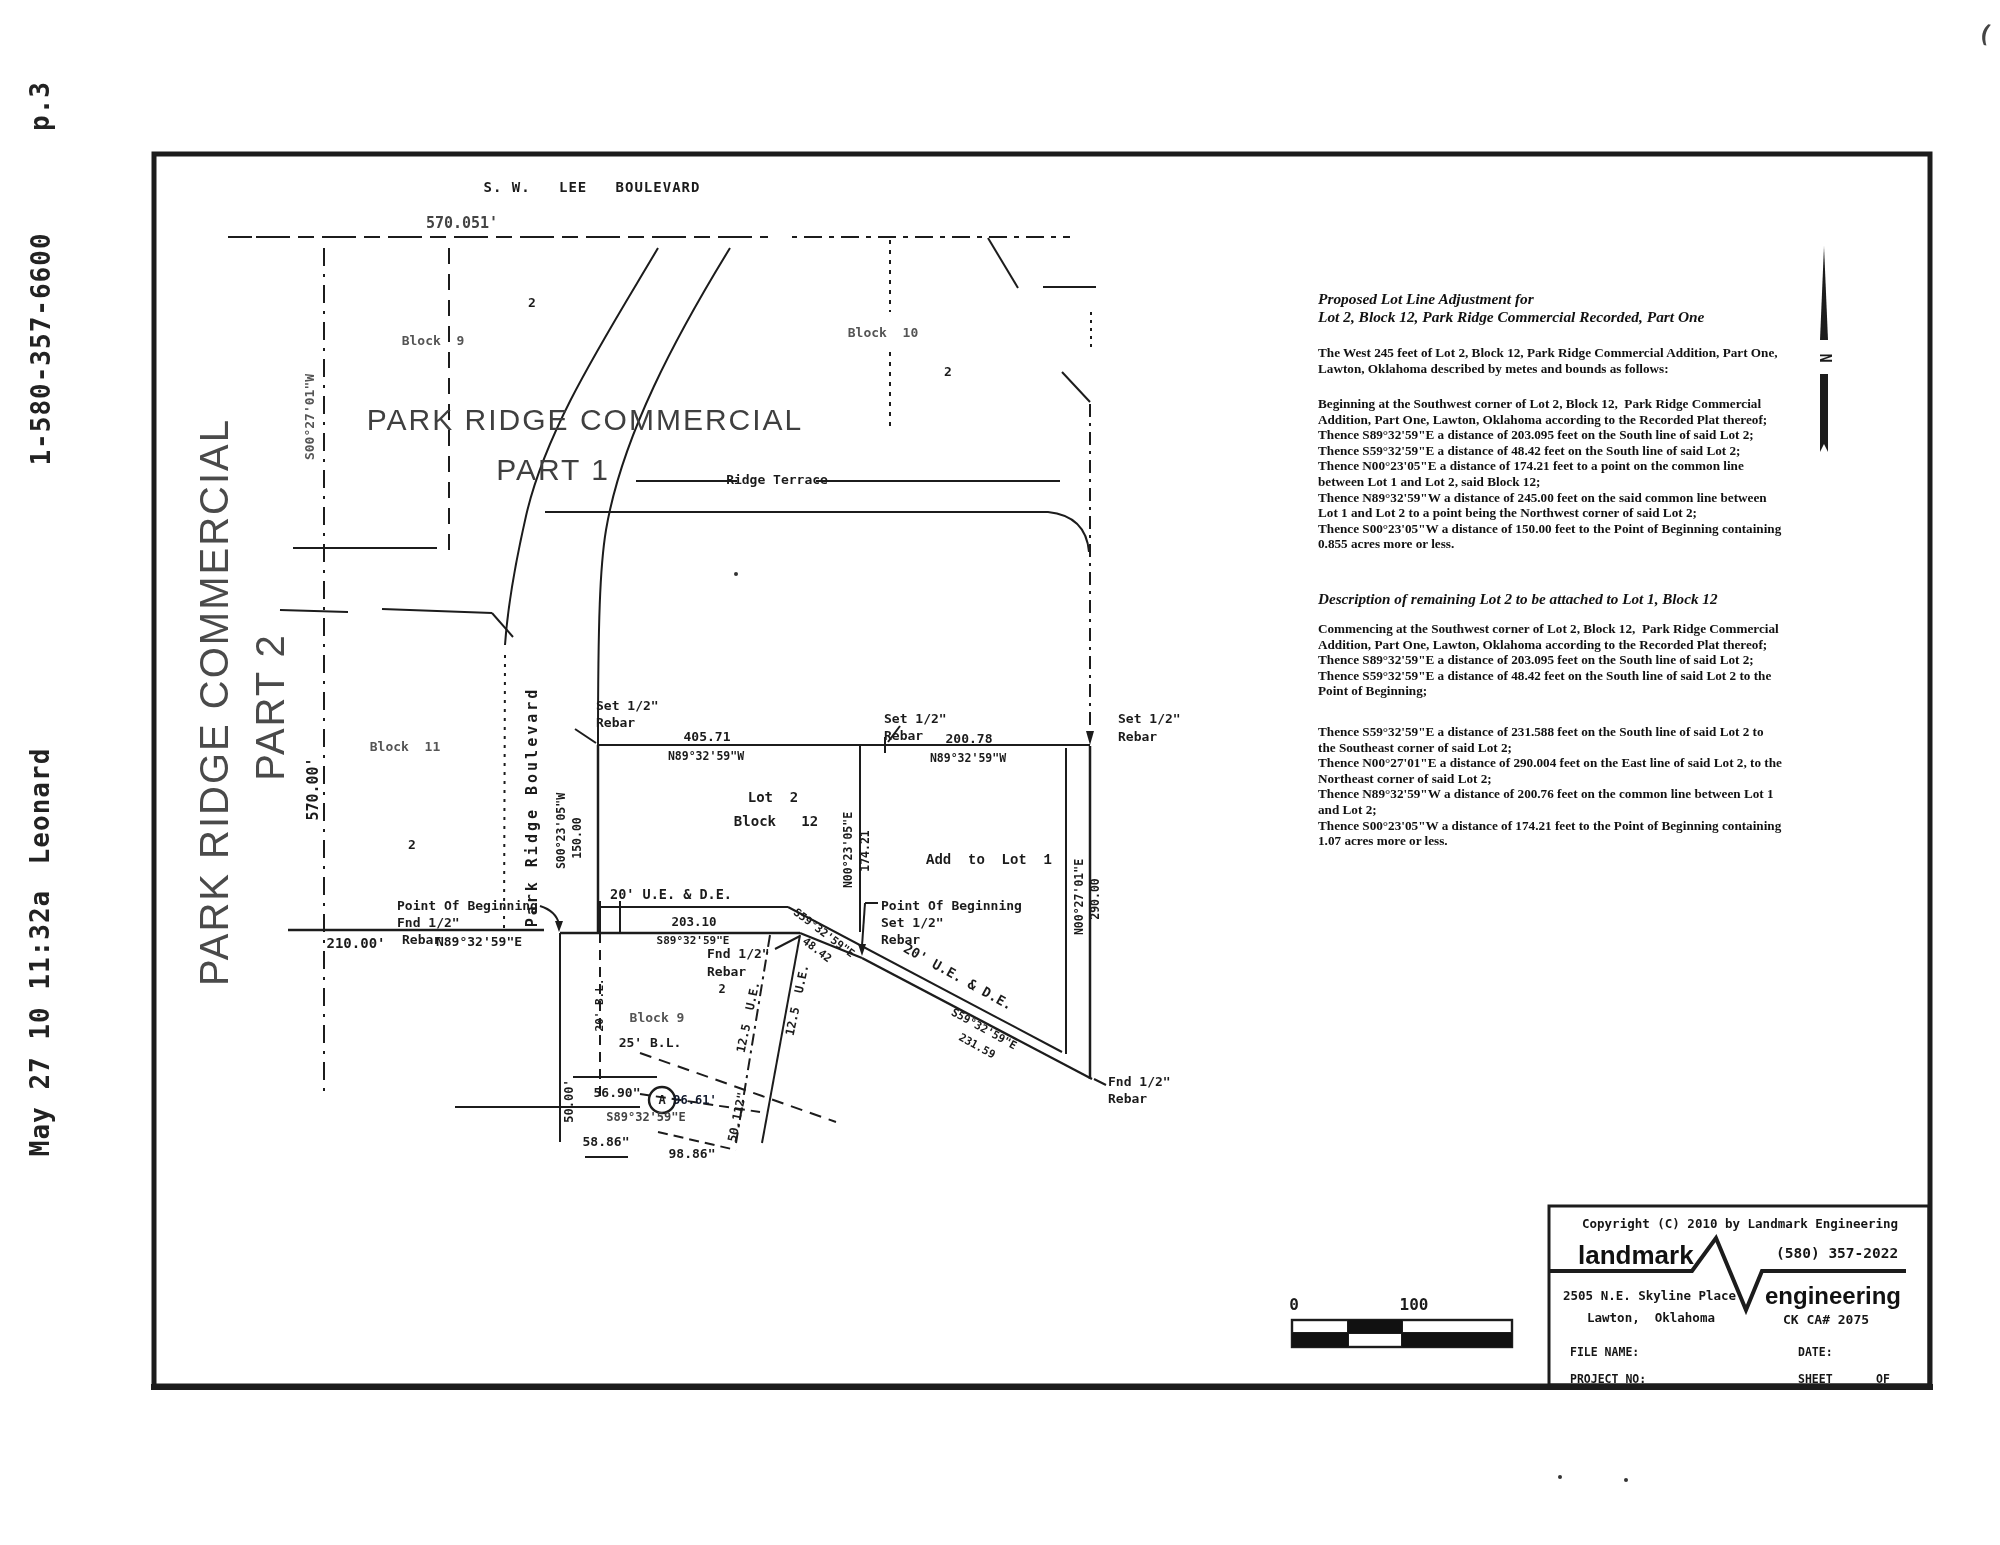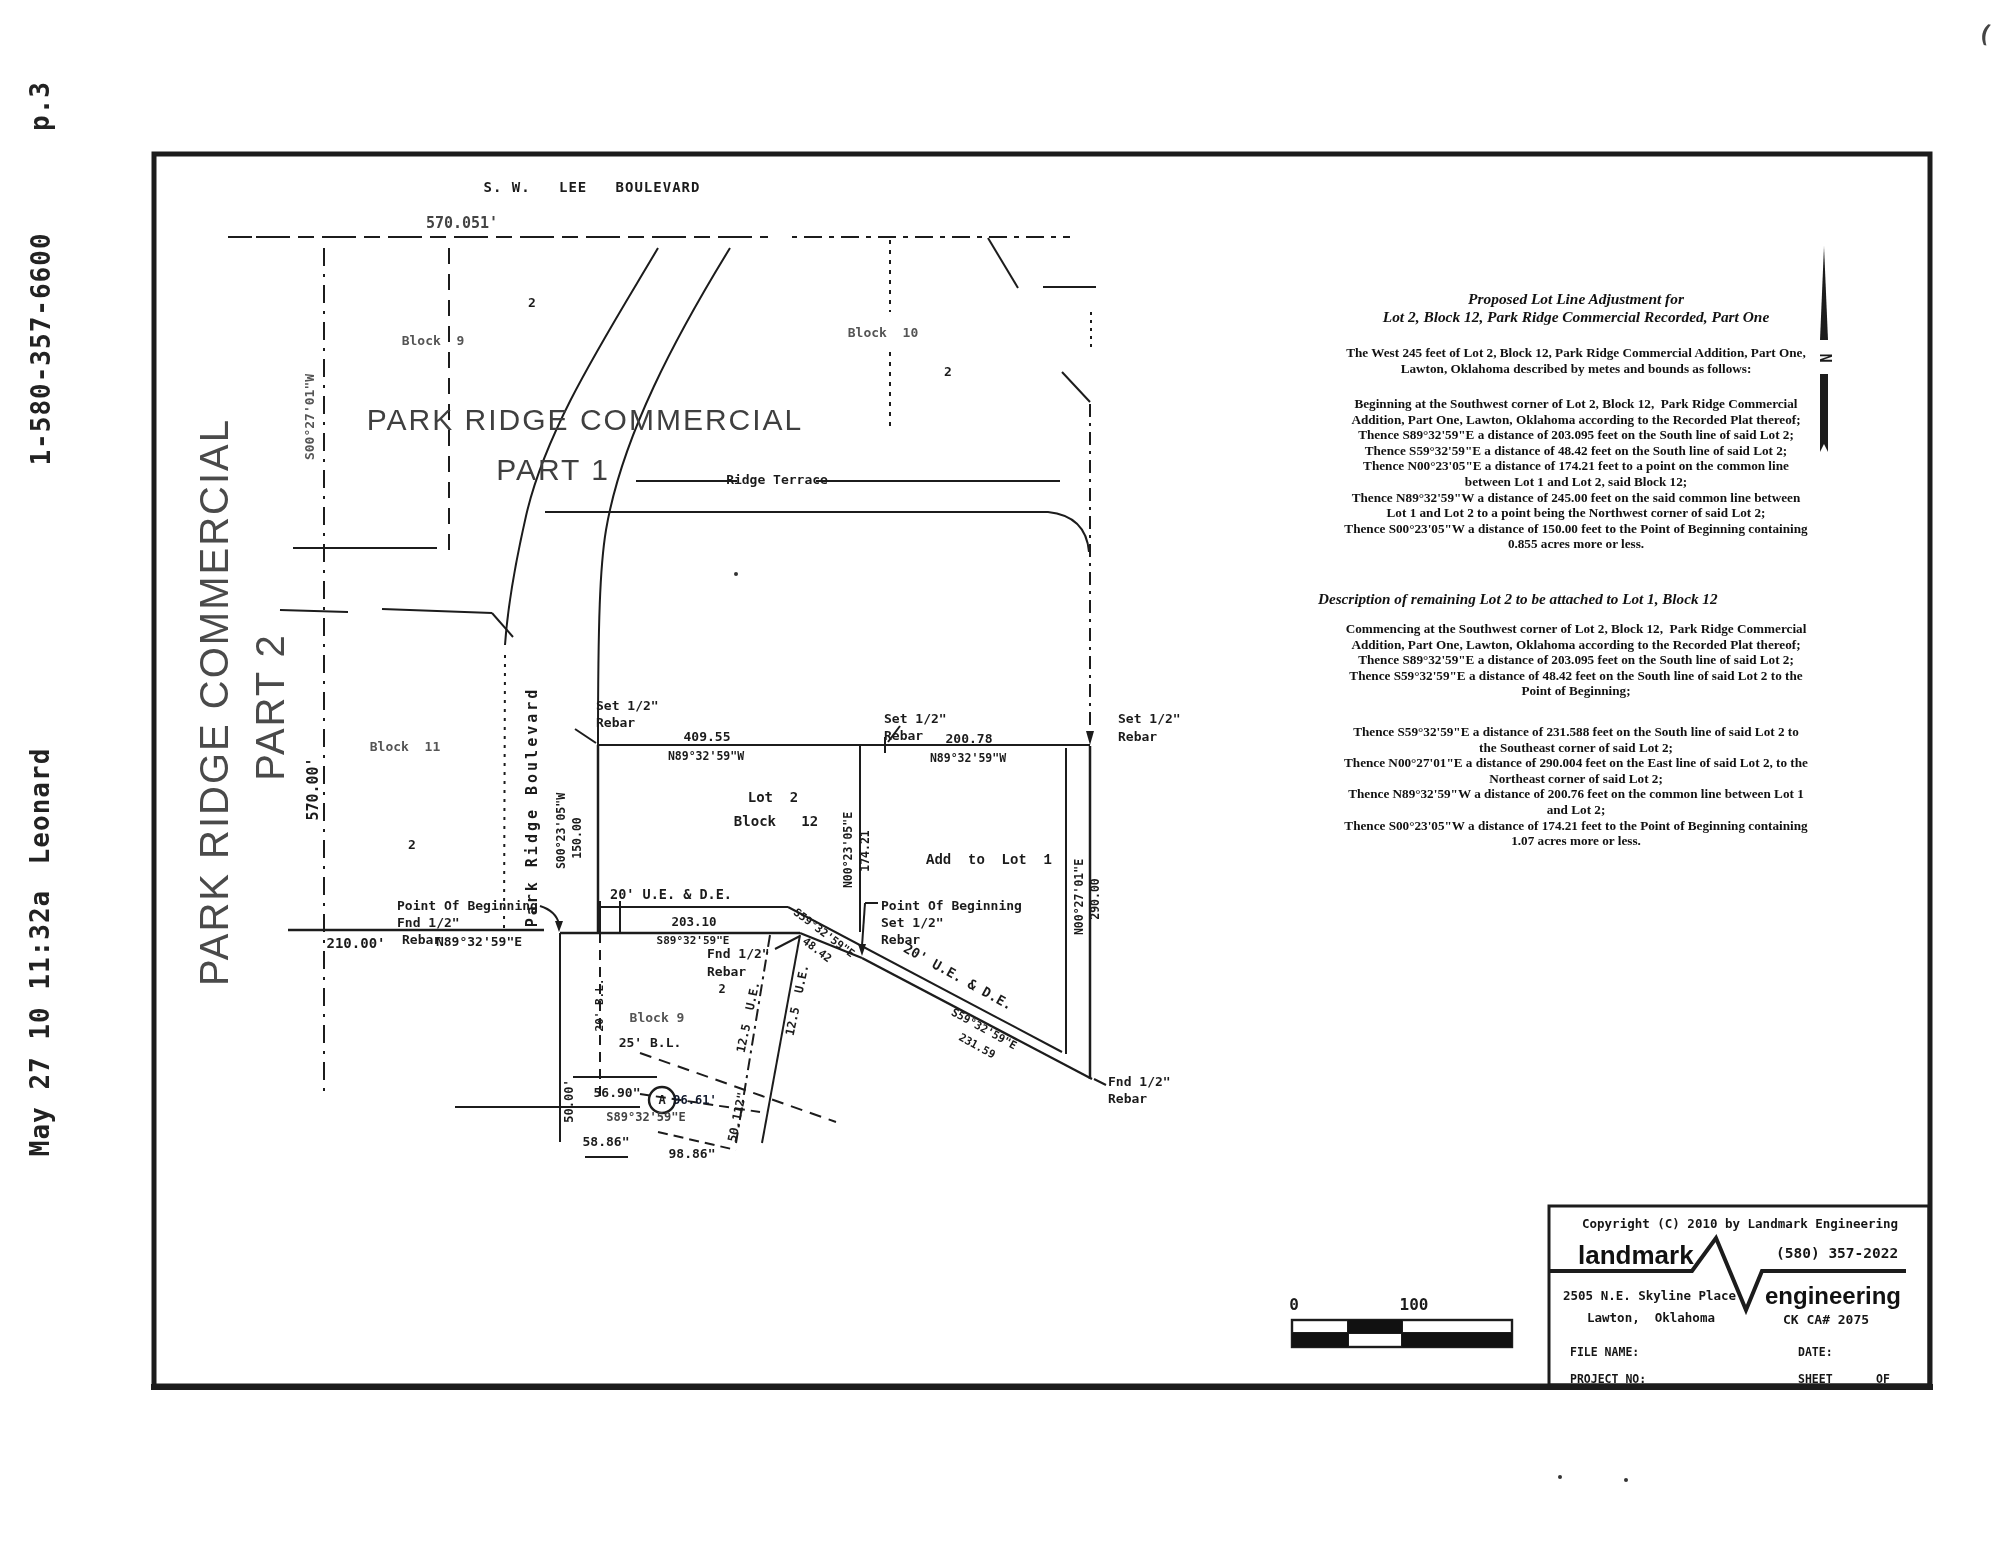--- a/index.html
+++ b/index.html
@@ -14,21 +14,21 @@
   .big { font-family:"Liberation Sans", sans-serif; font-weight:400;
          color:#3f3f3f; letter-spacing:2px; }
   .faded { color:#555; }
   
   .fax { position:absolute; font-family:"DejaVu Sans Mono", monospace;
          font-weight:bold; color:#222; font-size:26px; white-space:pre;
          letter-spacing:1px; }
   
   .desc { position:absolute; left:1318px; width:516px;
           font-family:"Liberation Serif", serif; font-weight:bold; color:#121212; }
-  .desc .ln { font-size:13.2px; line-height:15.6px; white-space:pre;text-align:center; }
+  .desc .ln { font-size:13.2px; line-height:15.6px; white-space:pre; }
   .desc-title .ln { font-style:italic; font-size:15.4px; line-height:18px; }
   .h2 { font-style:italic; font-size:15.2px; white-space:pre; }
   
   .tb { position:absolute; font-family:"DejaVu Sans Mono", monospace;
         font-weight:bold; color:#161616; white-space:pre; line-height:1; }
   .logo { font-family:"Liberation Sans", sans-serif; font-weight:bold; color:#111; }
 </style>
 </head>
 <body>
 
@@ -153,21 +153,21 @@
 <div class="L big" style="left:270px;top:707px;font-size:40px;color:#4a4a4a;transform:translate(-50%,-50%) rotate(-90deg);">PART 2</div>
 <div class="L" style="left:313px;top:789px;font-size:15px;transform:translate(-50%,-50%) rotate(-90deg);">570.00'</div>
 <div class="L faded" style="left:405px;top:746px;font-size:13px;transform:translate(-50%,-50%);">Block  11</div>
 <div class="L" style="left:412px;top:844px;font-size:13px;transform:translate(-50%,-50%);">2</div>
 <div class="L" style="left:532px;top:807px;font-size:15px;letter-spacing:3px;transform:translate(-50%,-50%) rotate(-90deg);">Park Ridge Boulevard</div>
 <div class="L" style="left:562px;top:831px;font-size:11.5px;transform:translate(-50%,-50%) rotate(-90deg);">S00°23'05"W</div>
 <div class="L" style="left:578px;top:838px;font-size:11.5px;transform:translate(-50%,-50%) rotate(-90deg);">150.00</div>
 
 <div class="L" style="left:596px;top:699px;font-size:13px;">Set 1/2"</div>
 <div class="L" style="left:596px;top:716px;font-size:13px;">Rebar</div>
-<div class="L" style="left:707px;top:736px;font-size:13px;transform:translate(-50%,-50%);">409.55</div>
+<div class="L" style="left:707px;top:736px;font-size:13px;transform:translate(-50%,-50%);">405.71</div>
 <div class="L" style="left:706px;top:757px;font-size:11.5px;transform:translate(-50%,-50%);">N89°32'59"W</div>
 <div class="L" style="left:884px;top:712px;font-size:13px;">Set 1/2"</div>
 <div class="L" style="left:884px;top:729px;font-size:13px;">Rebar</div>
 <div class="L" style="left:969px;top:738px;font-size:13px;transform:translate(-50%,-50%);">200.78</div>
 <div class="L" style="left:968px;top:759px;font-size:11.5px;transform:translate(-50%,-50%);">N89°32'59"W</div>
 <div class="L" style="left:1118px;top:712px;font-size:13px;">Set 1/2"</div>
 <div class="L" style="left:1118px;top:730px;font-size:13px;">Rebar</div>
 
 <div class="L" style="left:773px;top:797px;font-size:14px;transform:translate(-50%,-50%);">Lot  2</div>
 <div class="L" style="left:776px;top:821px;font-size:14px;transform:translate(-50%,-50%);text-align:right;">Block   12</div>

